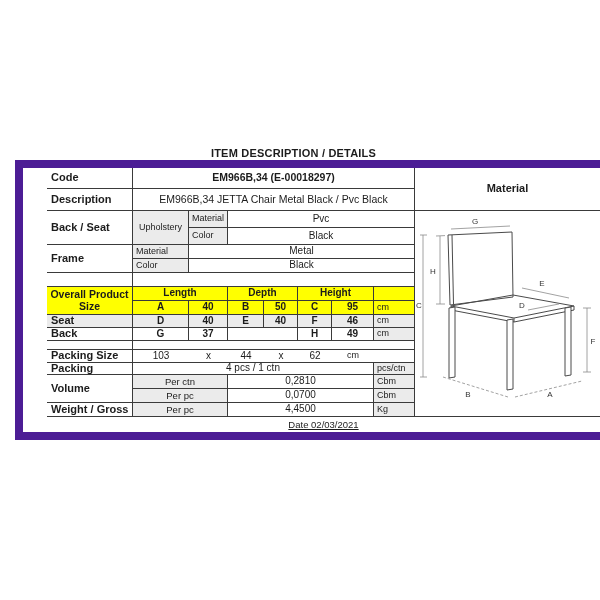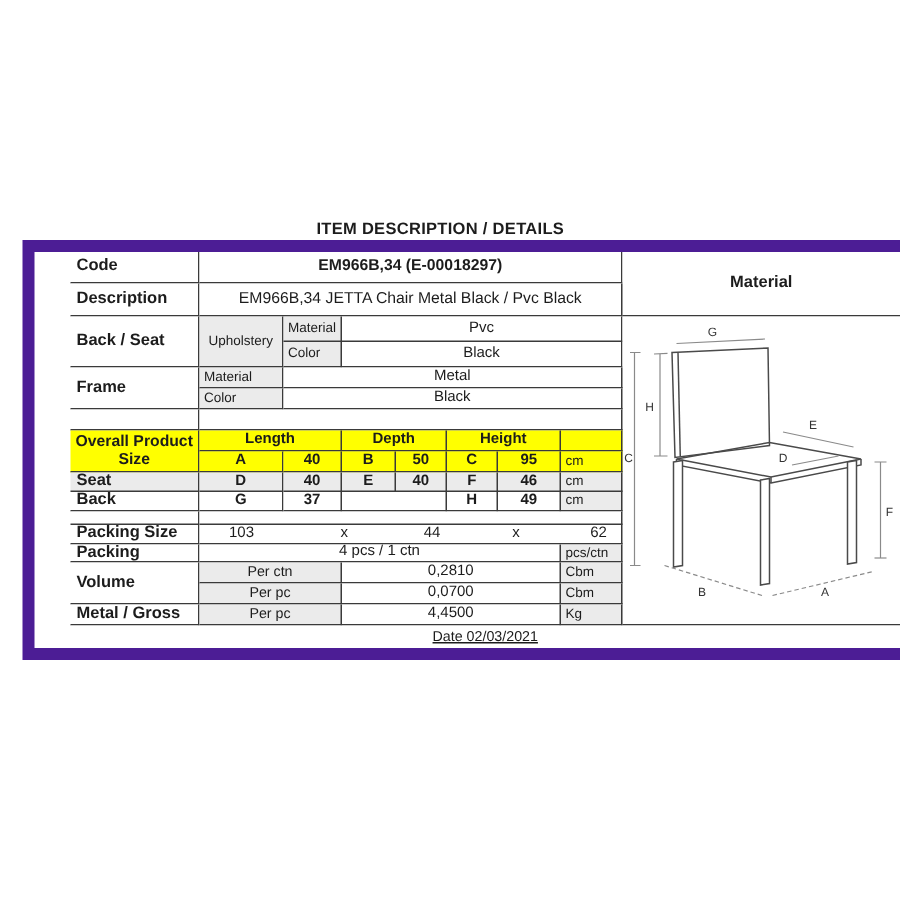--- a/index.html
+++ b/index.html
@@ -30,21 +30,21 @@
   .sub{font-size:9px;font-weight:normal;}
   .subl{justify-content:flex-start;padding-left:3px;}
   .unit{font-size:9px;font-weight:normal;justify-content:flex-start;padding-left:3px;}
   .sm{font-size:9.5px;}
   .bold{font-weight:bold;}
   .val{font-size:10.5px;}
   .gray{background:#ebebeb;}
   .yellow{background:#ffff00;}
   .lastcol{border-right:none;}
   .lastrow{border-bottom:none;text-decoration:underline;}
-  .pack-flex{justify-content:flex-start;gap:21px;}
+  .pack-flex{justify-content:flex-start;}
   .pack-flex span{flex:none;text-align:center;font-size:10px;}
   .drawing-cell{padding:0;align-items:stretch;justify-content:stretch;}
   .drawing-cell svg{width:100%;height:100%;display:block;}
   .size-label{font-size:10.5px;text-align:center;padding:0 2px;justify-content:center;}
 </style>
 </head>
 <body>
 
 <div class="page-title">ITEM DESCRIPTION / DETAILS</div>
 
@@ -169,20 +169,20 @@
   <div class="cell unit gray" style="grid-area:14/8/15/9">pcs/ctn</div>
 
   <div class="cell lbl" style="grid-area:15/1/17/2">Volume</div>
   <div class="cell sm gray" style="grid-area:15/2/16/4">Per ctn</div>
   <div class="cell" style="grid-area:15/4/16/8">0,2810</div>
   <div class="cell unit gray" style="grid-area:15/8/16/9">Cbm</div>
   <div class="cell sm gray" style="grid-area:16/2/17/4">Per pc</div>
   <div class="cell" style="grid-area:16/4/17/8">0,0700</div>
   <div class="cell unit gray" style="grid-area:16/8/17/9">Cbm</div>
 
-  <div class="cell lbl" style="grid-area:17/1/18/2">Metal / Gross</div>
+  <div class="cell lbl" style="grid-area:17/1/18/2">Weight / Gross</div>
   <div class="cell sm gray" style="grid-area:17/2/18/4">Per pc</div>
   <div class="cell" style="grid-area:17/4/18/8">4,4500</div>
   <div class="cell unit gray" style="grid-area:17/8/18/9">Kg</div>
 
   <div class="cell sm lastcol lastrow" style="grid-area:18/1/19/10">Date 02/03/2021</div>
 
 </div>
 
 </body></html>

